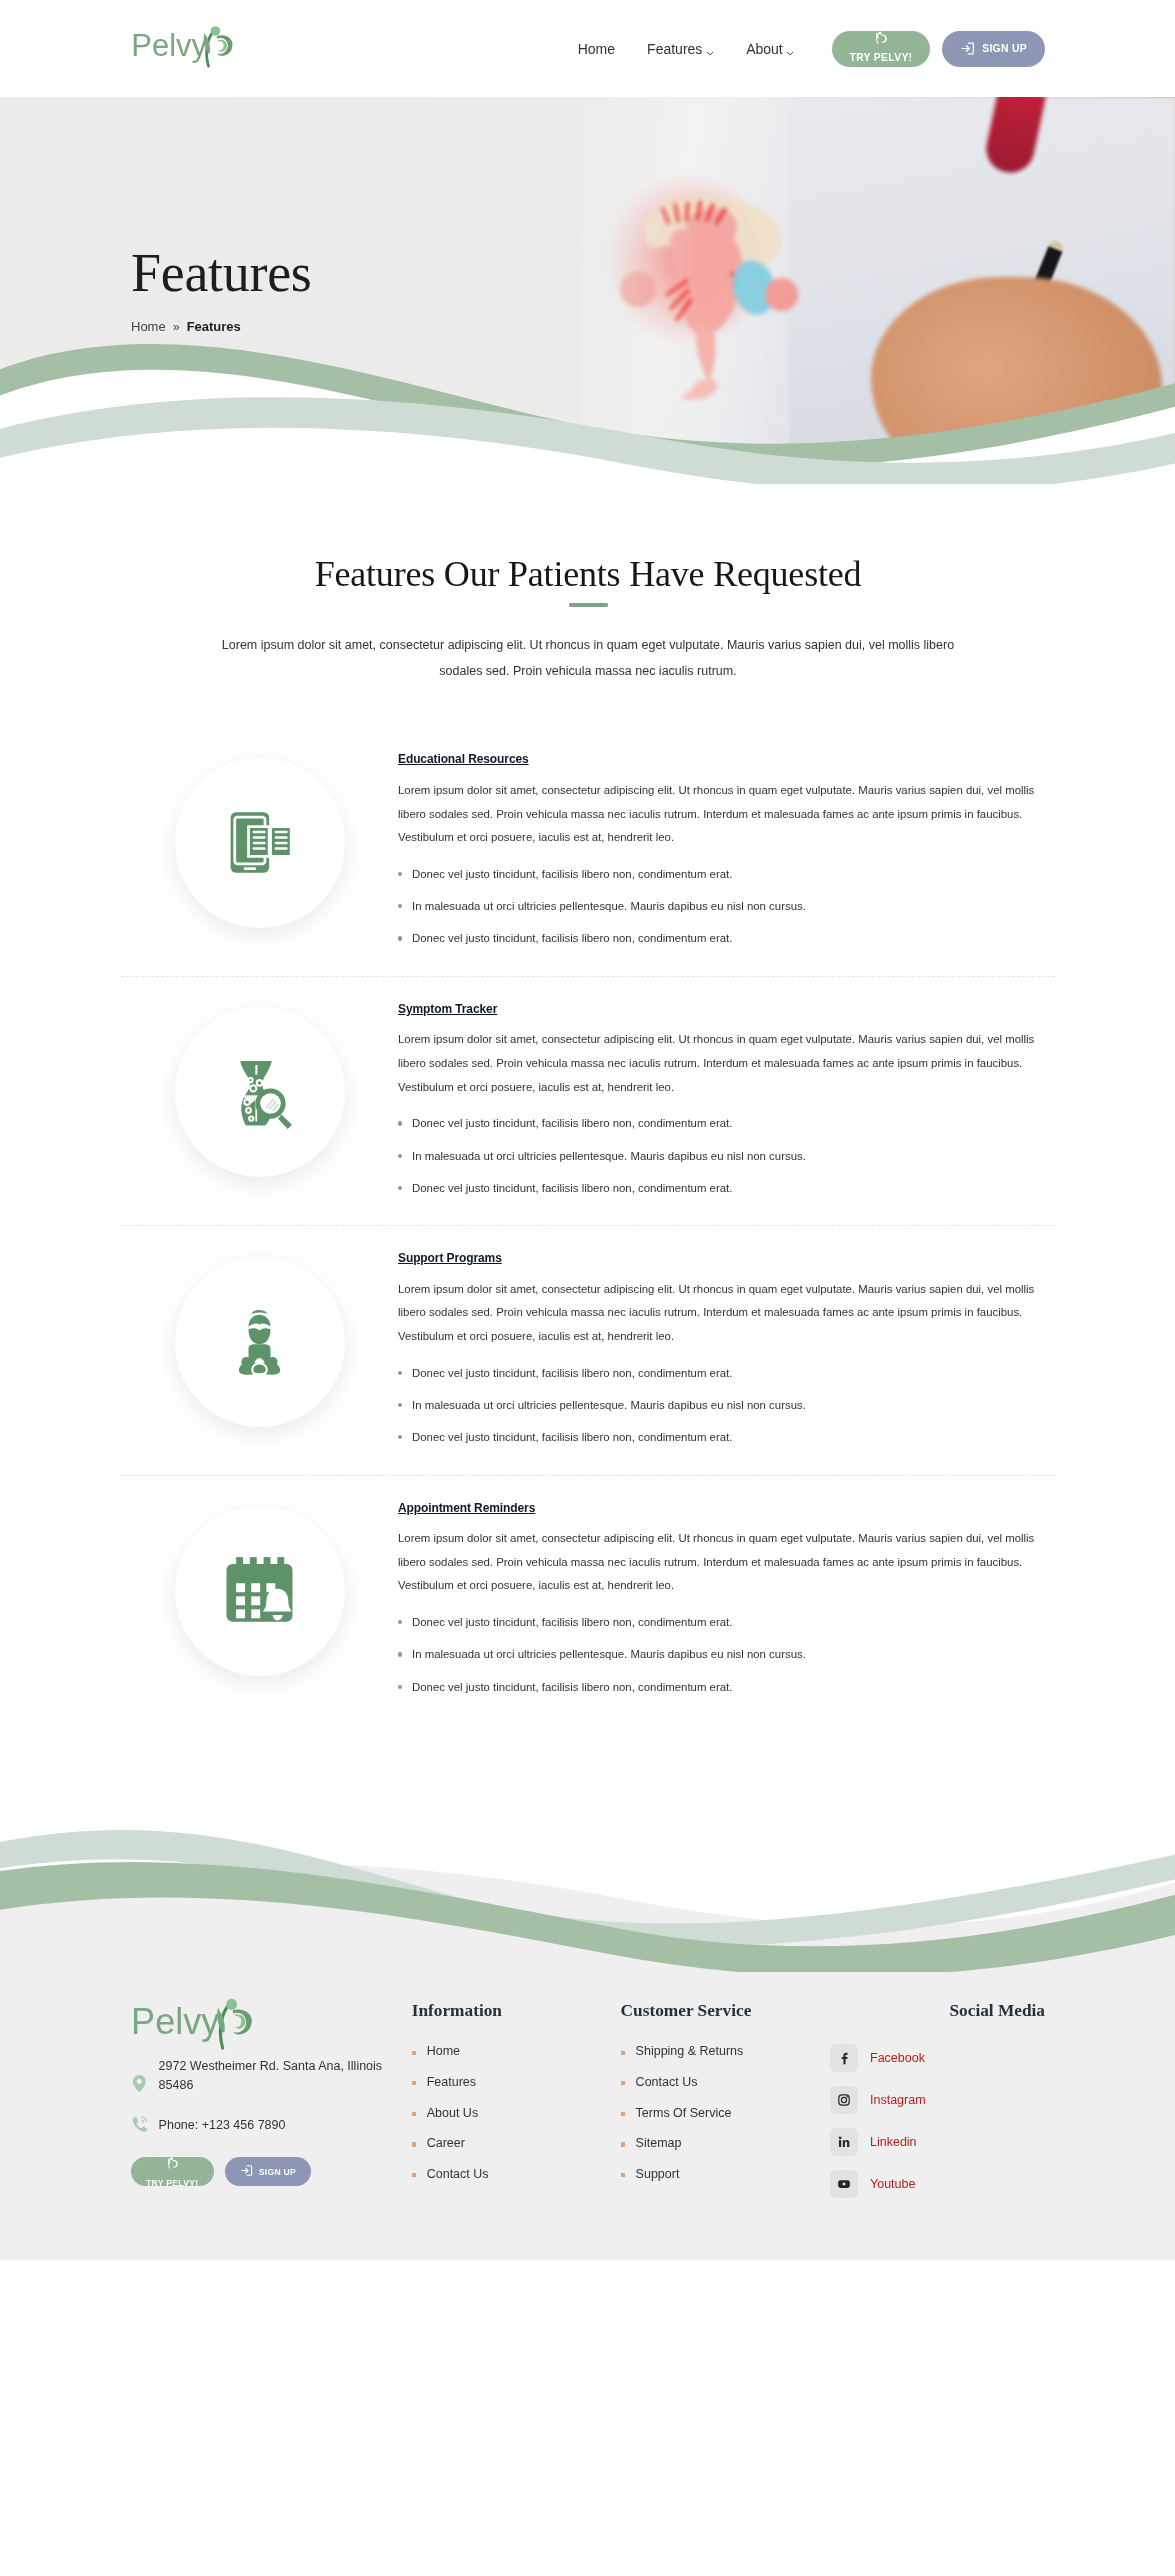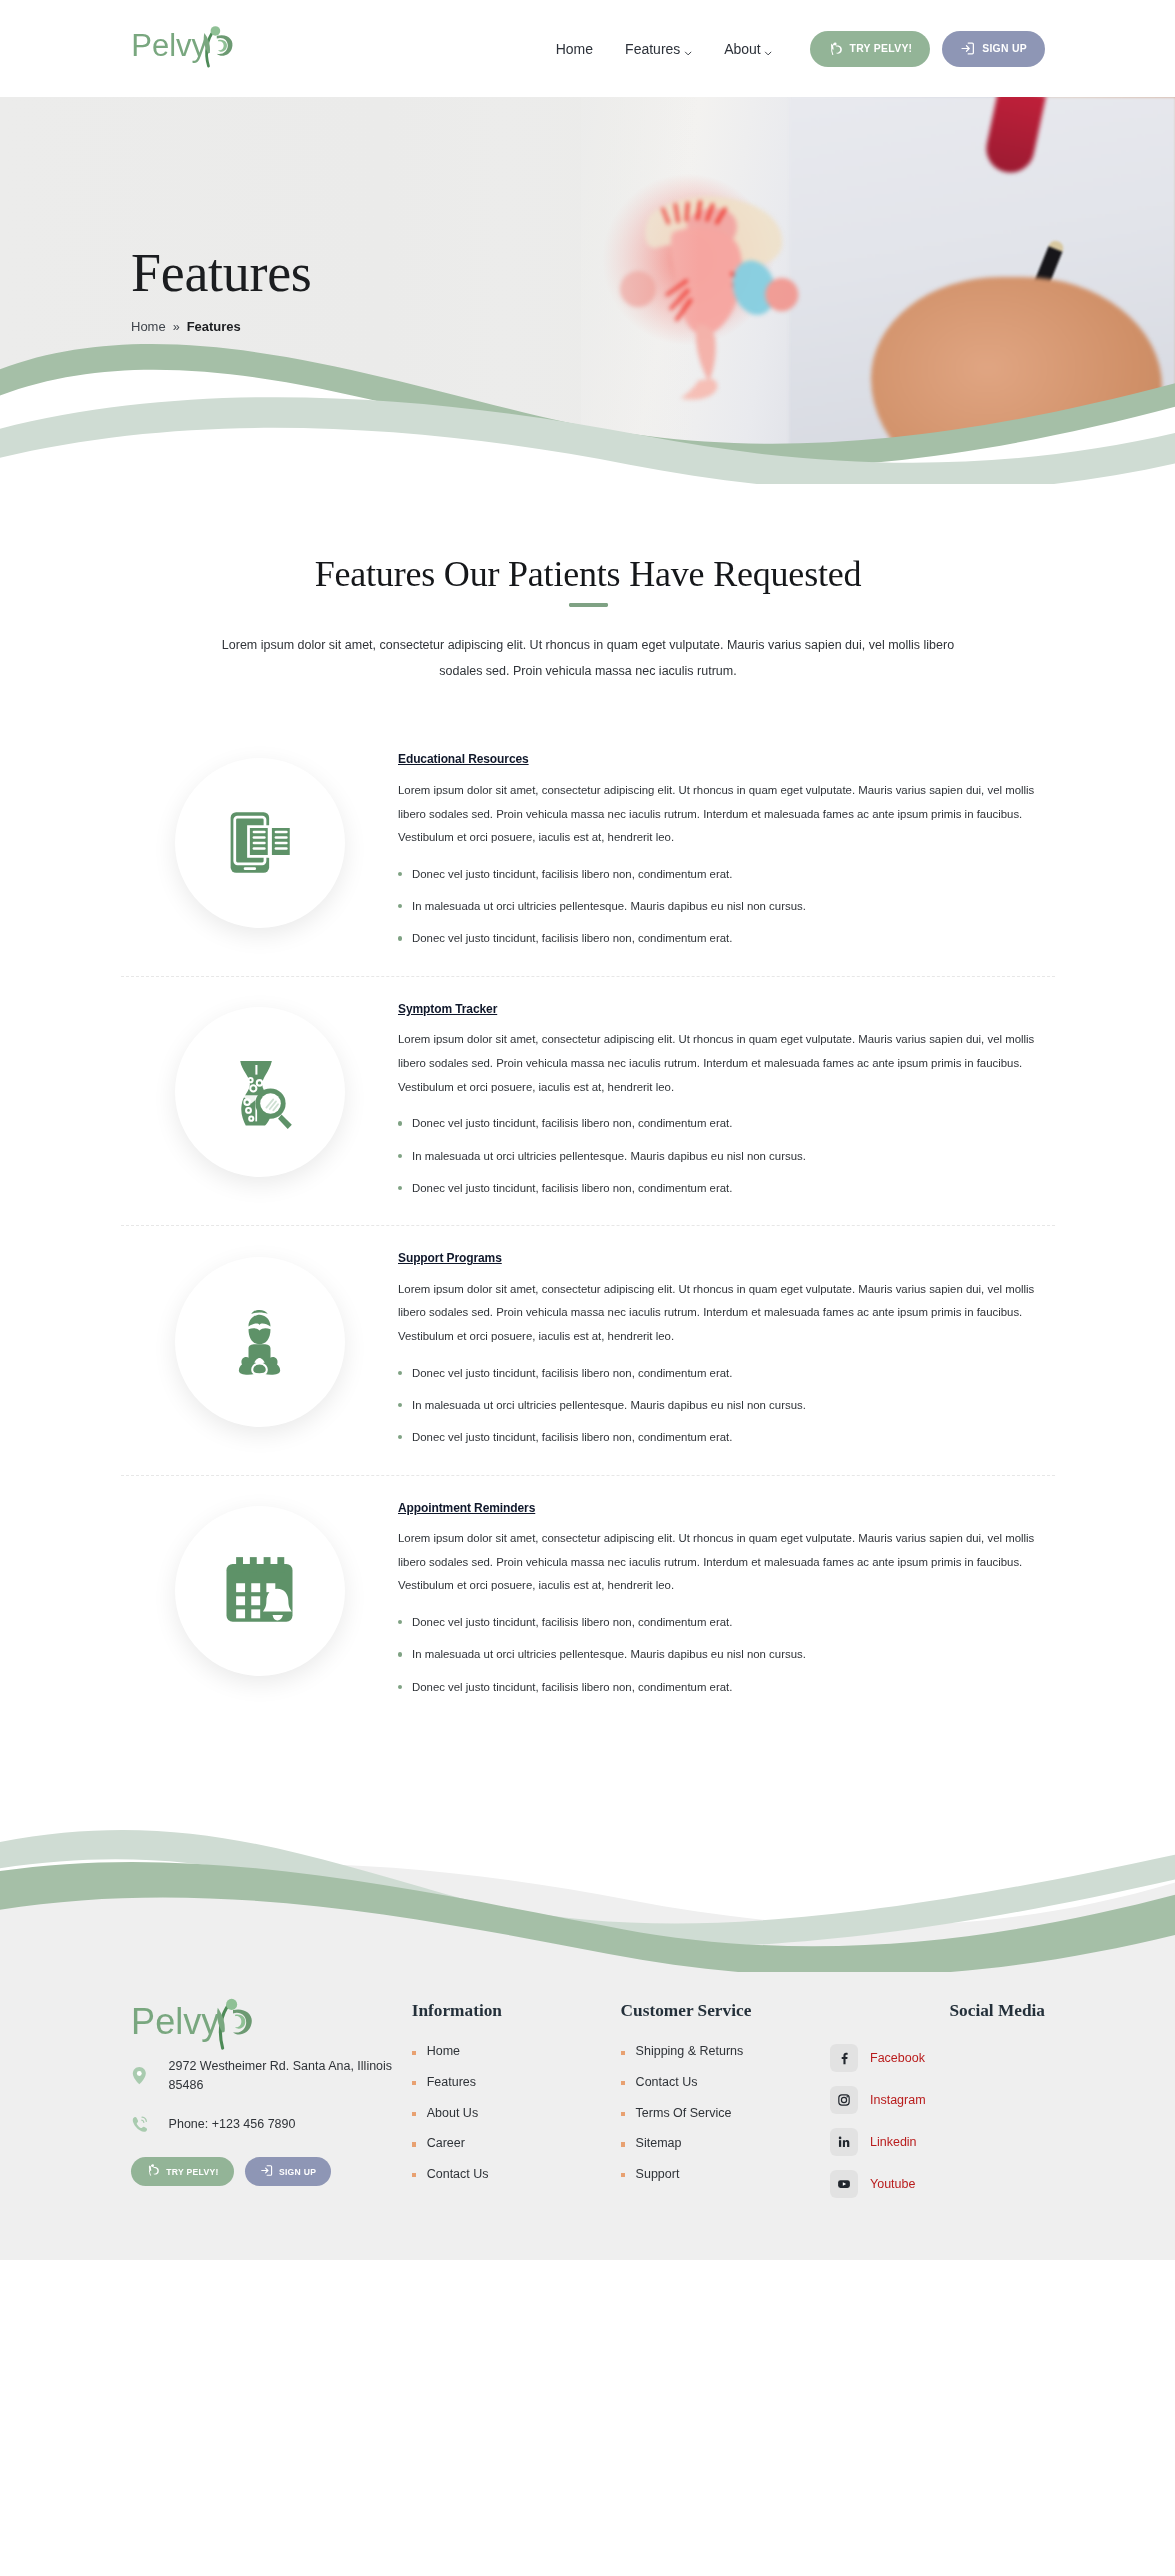--- a/index.html
+++ b/index.html
@@ -53,21 +53,21 @@
     letter-spacing: 0.3px;
     height: 36px;
     padding: 0 18px;
     display: inline-flex;
     align-items: center;
     gap: 7px;
     cursor: pointer;
     font-family: "Liberation Sans", sans-serif;
     white-space: nowrap;
   }
-  .btn-try { background: #93b497; }
+  .btn-try { background: #93b497; flex-direction: column; }
   .btn-signup { background: #8e96b5; }
   .btn svg { display:block; }
 
   
   .hero {
     position: relative;
     height: 387px;
     overflow: hidden;
     background: #ebebe9;
   }
@@ -257,22 +257,22 @@
   .footer-inner {
     width: 1176px;
     padding: 0 131px 48px 131px;
     display: flex;
     align-items: flex-start;
   }
   .f-col-brand { width: 297px; }
   .f-logo { margin-bottom: 29px; }
   .f-contact-row {
     display: flex;
-    align-items: center;
-    gap: 21px;
+    align-items: flex-end;
+    gap: 11px;
     margin-bottom: 18px;
   }
   .f-contact-row .ic { flex: 0 0 16.6px; padding-top: 1.4px; }
   .f-contact-text {
     font-size: 12.5px;
     line-height: 1.55;
     color: #2f3338;
   }
   .f-buttons { display: flex; gap: 11px; margin-top: 22px; }
   .btn-sm {

